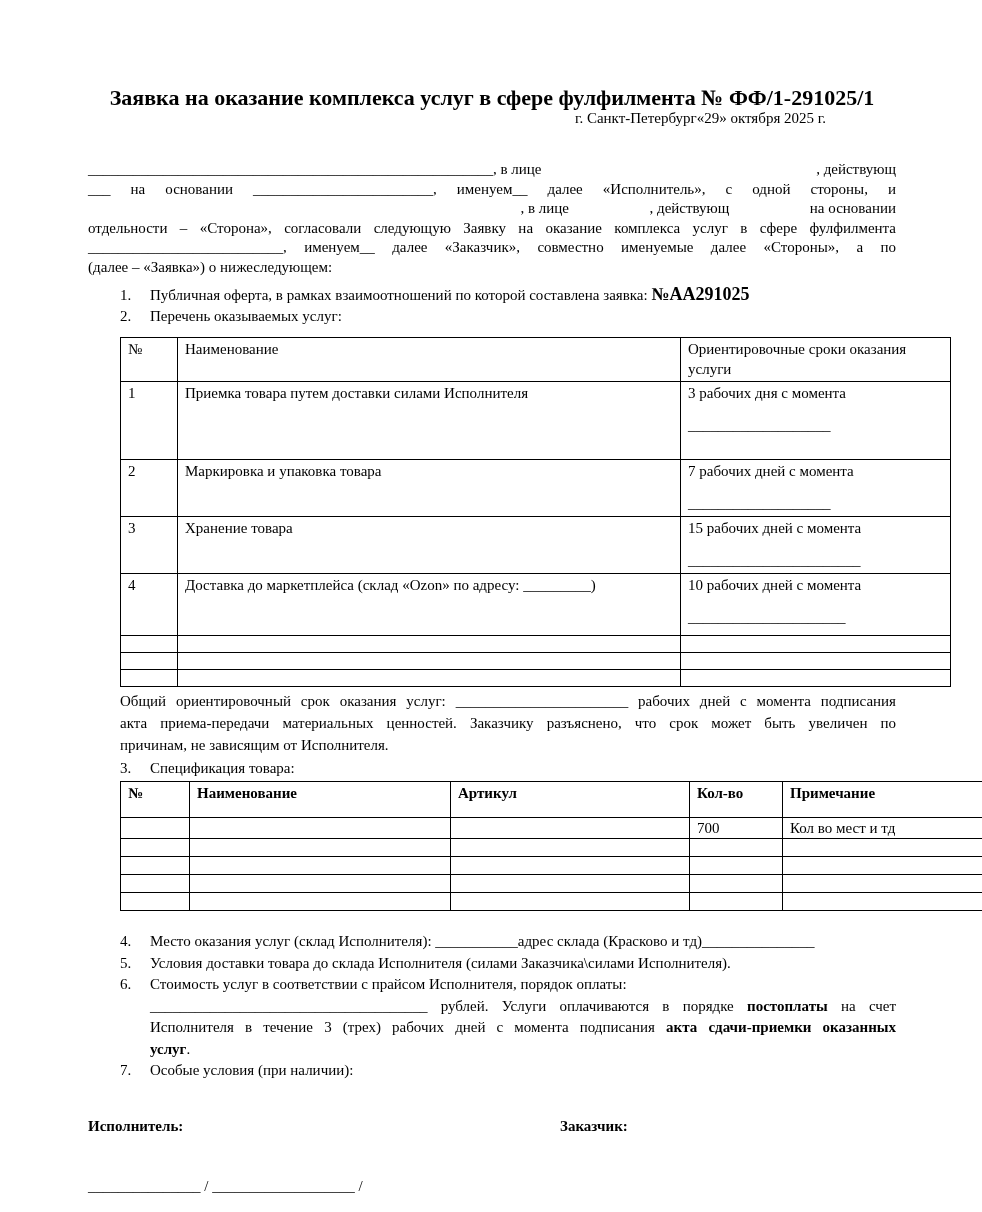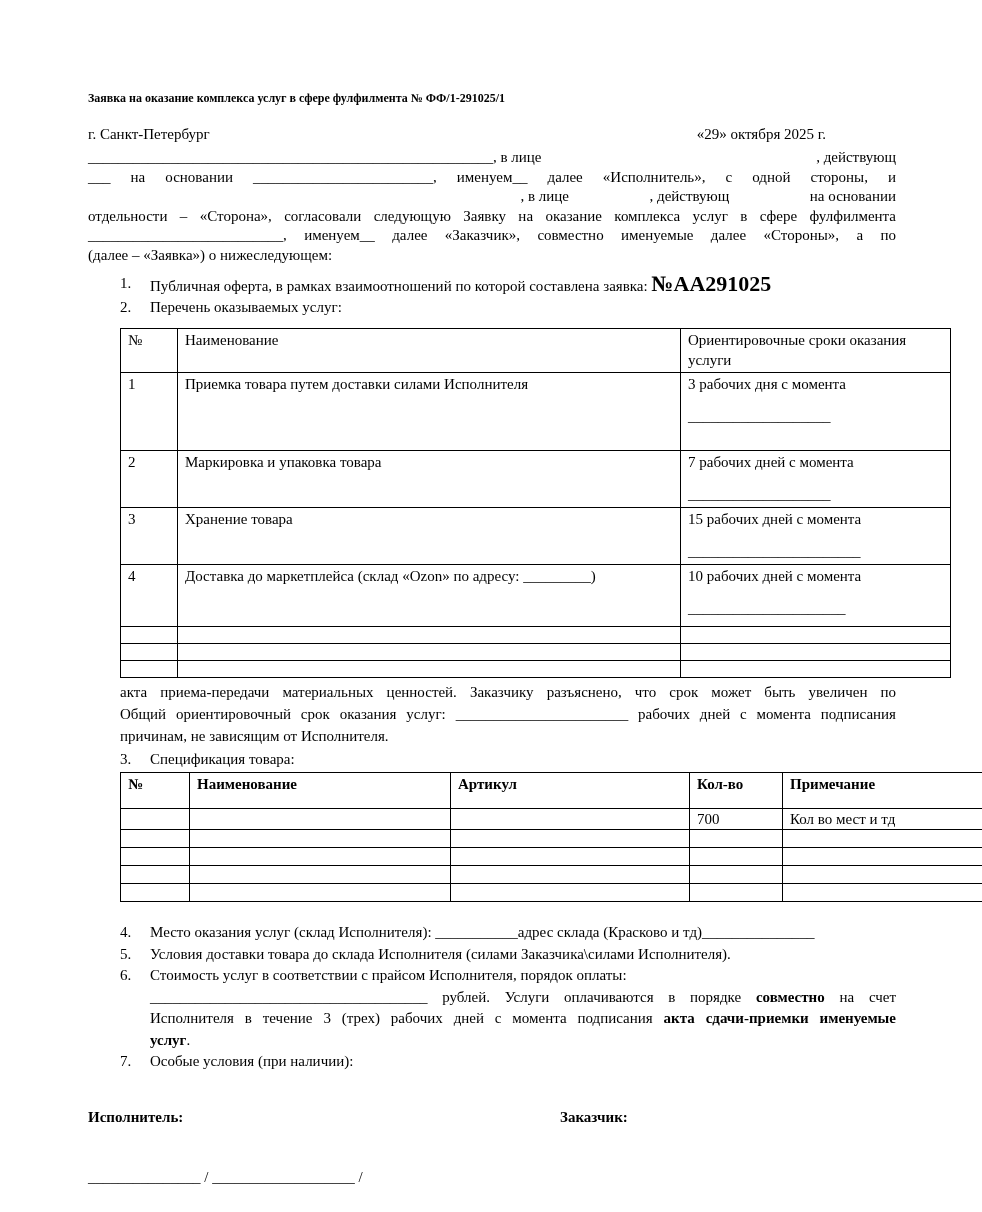--- a/index.html
+++ b/index.html
@@ -2,33 +2,33 @@
 <html><head>
 <meta charset="utf-8">
 <style>
   html,body{margin:0;padding:0;background:#fff;}
   body{
     width:982px;height:1212px;
     font-family:"Liberation Serif","DejaVu Serif",serif;
     font-size:15px;color:#000;overflow:hidden;
   }
   .page{box-sizing:border-box;width:982px;height:1212px;padding:88px 86px 0 88px;}
-  .title{font-weight:bold;font-size:12px;line-height:20px;}
-  .date-row{display:flex;justify-content:space-between;margin-top:16px;line-height:20px;}
+  .title{text-align:center;font-weight:bold;font-size:22px;line-height:20px;}
+  .date-row{display:flex;justify-content:flex-end;line-height:20px;}
   .date-right{padding-right:70px;}
-  .preamble{margin-top:4px;line-height:19.5px;}
+  .preamble{margin-top:32px;line-height:19.5px;}
   .pline{white-space:nowrap;}
   .just{text-align:justify;text-align-last:justify;white-space:normal;}
   .flexline{display:flex;justify-content:space-between;}
   .l3spacer{flex:0 0 352px;}
   .list{margin-top:8px;}
   .li{display:flex;line-height:21px;}
   .li .num{flex:0 0 30px;margin-left:32px;}
   .li .litext{flex:1;}
-  .offer-num{font-weight:bold;font-size:22px;line-height:1;font-family:Liberation Serif, serif;}
+  .offer-num{font-weight:bold;font-size:18px;line-height:1;font-family:Liberation Serif, serif;}
   table{border-collapse:collapse;margin-left:32px;table-layout:fixed;}
   .t1{width:782px;margin-top:10px;}
   .t1 td{border:1px solid #000;vertical-align:top;padding:2px 8px 2px 7px;line-height:19.5px;overflow:hidden;}
   .t1,.t1 tr:first-child td{border-top-width:1.5px;}
   table{border:1.5px solid #000;}
   .t1 .c-num{width:41px;}
   .t1 .c-name{width:487px;}
   .t1 .c-term{width:254px;}
   .srok-blank{margin-top:12px;}
   .h40 td{height:35px;}
@@ -150,22 +150,22 @@
         </tr>
     <tr class="h19">
           <td></td>
           <td></td>
           <td></td>
         </tr>
   </tbody>
     </table>
 
   <div class="para">
+    <div class="just">Общий ориентировочный срок оказания услуг: _______________________ рабочих дней с момента подписания</div>
     <div class="just">акта приема-передачи материальных ценностей. Заказчику разъяснено, что срок может быть увеличен по</div>
-    <div class="just">Общий ориентировочный срок оказания услуг: _______________________ рабочих дней с момента подписания</div>
     <div>причинам, не зависящим от Исполнителя.</div>
   </div>
 
   <div class="li" style="margin-top:2px;">
     <span class="num">3.</span>
     <span class="litext">Спецификация товара:</span>
   </div>
 
   <table class="t2">
     <tbody>
@@ -221,24 +221,24 @@
     </div>
     <div class="li2">
       <span class="num">5.</span>
       <span class="litext">Условия доставки товара до склада Исполнителя (силами Заказчика\силами Исполнителя).</span>
     </div>
     <div class="li2">
       <span class="num">6.</span>
       <span class="litext">Стоимость услуг в соответствии с прайсом Исполнителя, порядок оплаты:</span>
     </div>
     <div class="cont just">
-      <span>_____________________________________ рублей. Услуги оплачиваются в порядке </span><span class="b">совместно</span><span> на счет</span>
+      <span>_____________________________________ рублей. Услуги оплачиваются в порядке </span><span class="b">постоплаты</span><span> на счет</span>
     </div>
     <div class="cont just">
-      <span>Исполнителя в течение 3 (трех) рабочих дней с момента подписания </span><span class="b">акта сдачи-приемки именуемые</span>
+      <span>Исполнителя в течение 3 (трех) рабочих дней с момента подписания </span><span class="b">акта сдачи-приемки оказанных</span>
     </div>
     <div class="cont">
       <span class="b">услуг</span><span>.</span>
     </div>
     <div class="li2">
       <span class="num">7.</span>
       <span class="litext">Особые условия (при наличии):</span>
     </div>
   </div>
 

